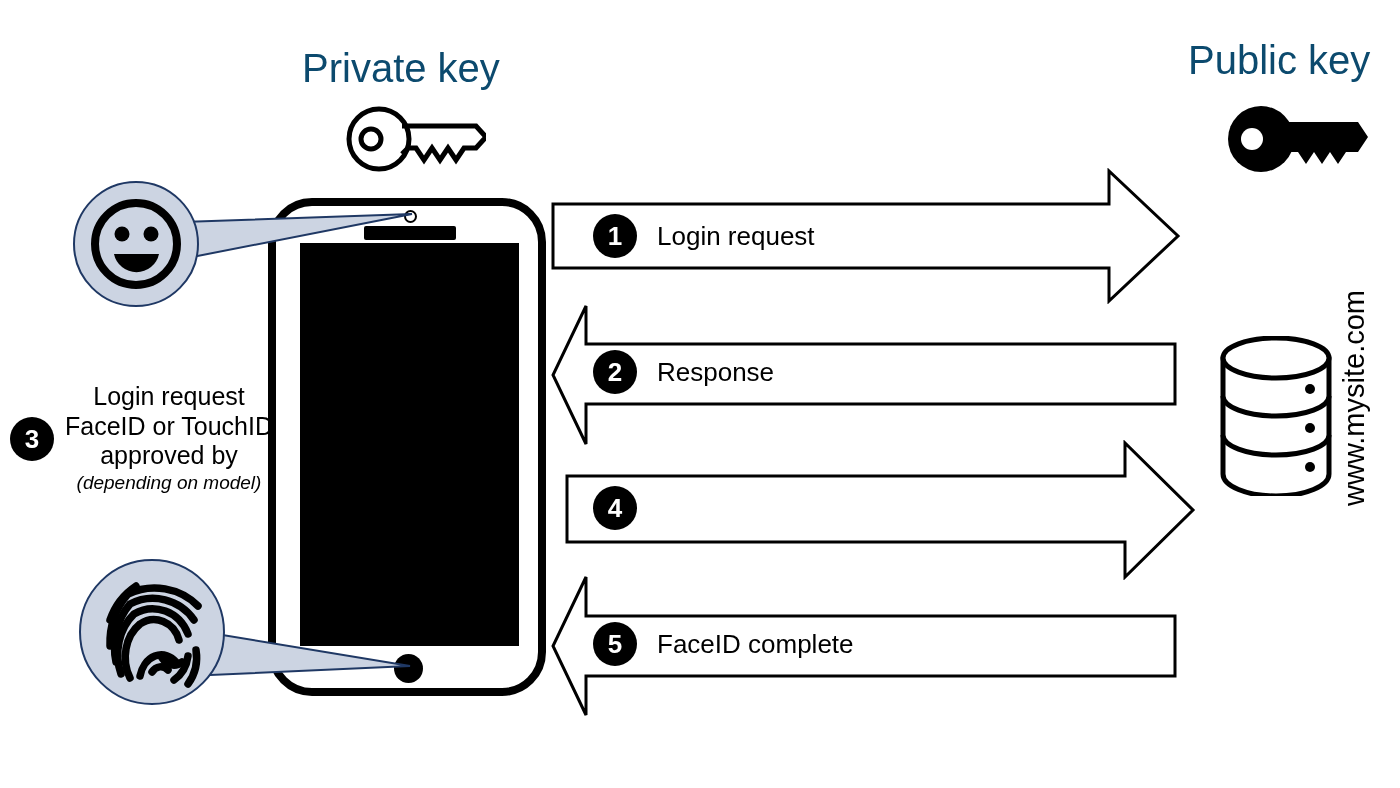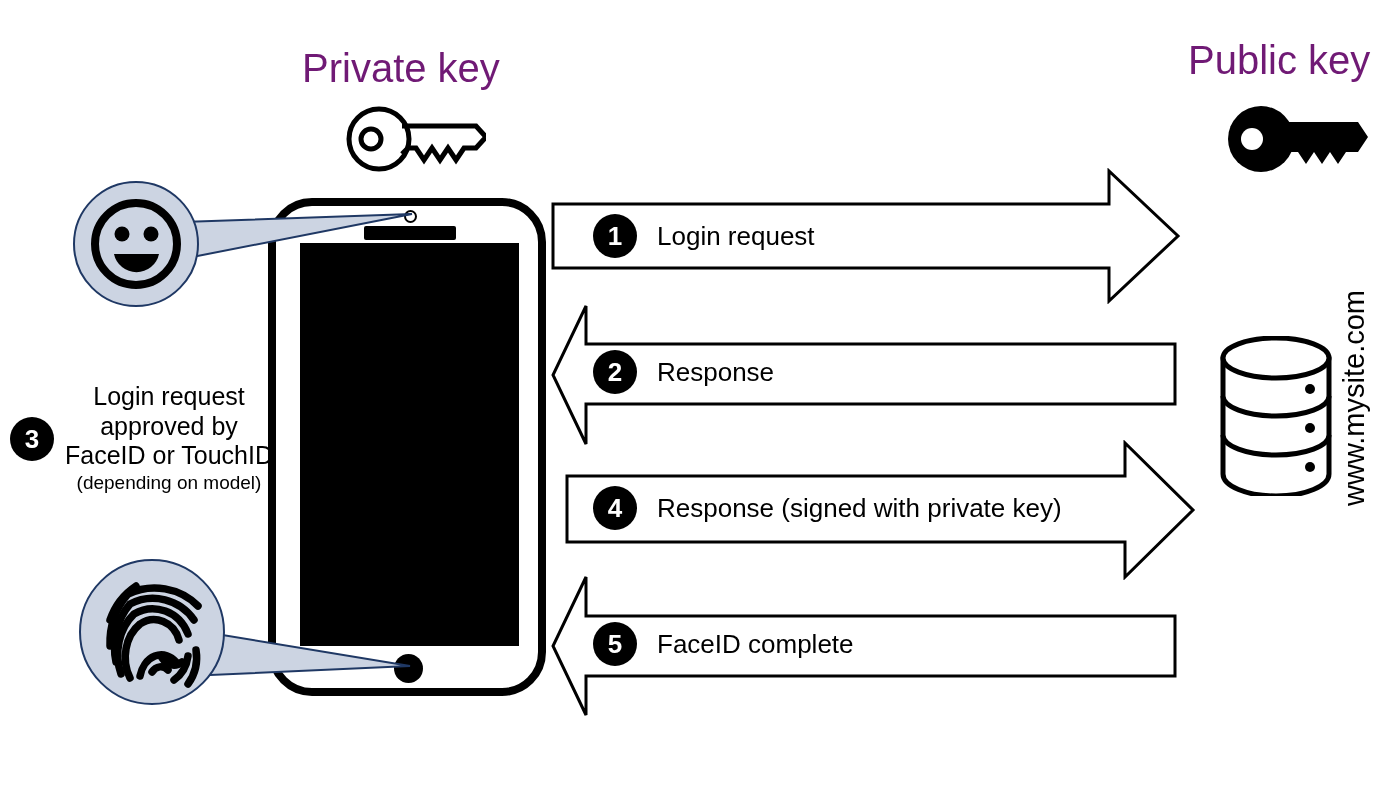--- a/index.html
+++ b/index.html
@@ -18,21 +18,21 @@
     height: 788px;
     background: #ffffff;
     overflow: hidden;
   }
   .abs { position: absolute; }
 
   
   .heading {
     font-size: 40px;
     line-height: 1;
-    color: #701a75;
+    color: #0c4a6e;
     white-space: nowrap;
     font-weight: 400;
   }
 
   
   .phone-body {
     left: 268px; top: 198px;
     width: 278px; height: 498px;
     border: 8px solid #000000;
     border-radius: 44px;
@@ -109,20 +109,21 @@
   }
   .step3-line {
     font-size: 25px;
     line-height: 1.18;
     white-space: nowrap;
   }
   .step3-sub {
     font-size: 19px;
     line-height: 1.3;
     white-space: nowrap;
+    font-style: italic;
   }
 
   
   .site-label {
     left: 1338px; top: 290px;
     font-size: 29px;
     white-space: nowrap;
     transform-origin: left top;
     transform: rotate(-90deg) translate(-100%, 0);
   }
@@ -236,37 +237,36 @@
   <div class="abs arrow-label" style="left:593px; top:350px;">
     <div class="step-badge">2</div>
     <div class="arrow-text">Response</div>
   </div>
 
   <svg class="abs" style="left:564px; top:440px;" width="632" height="140" viewBox="0 0 632 140">
     <path d="M 3 36 L 561 36 L 561 3 L 629 70 L 561 137 L 561 102 L 3 102 Z" fill="#ffffff" stroke="#000" stroke-width="3" stroke-linejoin="miter"></path>
   </svg>
   <div class="abs arrow-label" style="left:593px; top:486px;">
     <div class="step-badge">4</div>
-    <div class="arrow-text">Response (signed with private key)</div>
   </div>
 
   <svg class="abs" style="left:550px; top:574px;" width="628" height="144" viewBox="0 0 628 144">
     <path d="M 625 42 L 36 42 L 36 3 L 3 72 L 36 141 L 36 102 L 625 102 Z" fill="#ffffff" stroke="#000" stroke-width="3" stroke-linejoin="miter"></path>
   </svg>
   <div class="abs arrow-label" style="left:593px; top:622px;">
     <div class="step-badge">5</div>
     <div class="arrow-text">FaceID complete</div>
   </div>
 
   <div class="abs step3-wrap">
     <div class="step-badge">3</div>
     <div class="step3-text">
       <div class="step3-line">Login request</div>
+      <div class="step3-line">FaceID or TouchID</div>
       <div class="step3-line">approved by</div>
-      <div class="step3-line">FaceID or TouchID</div>
       <div class="step3-sub">(depending on model)</div>
     </div>
   </div>
 
   <svg class="abs" style="left:1218px; top:336px;" width="116" height="160" viewBox="0 0 116 160">
     <g fill="#ffffff" stroke="#000" stroke-width="5" stroke-linejoin="round">
 
       <path d="M 5 22 L 5 138 A 53 22 0 0 0 111 138 L 111 22 Z"></path>
 
       <ellipse cx="58" cy="22" rx="53" ry="20"></ellipse>

